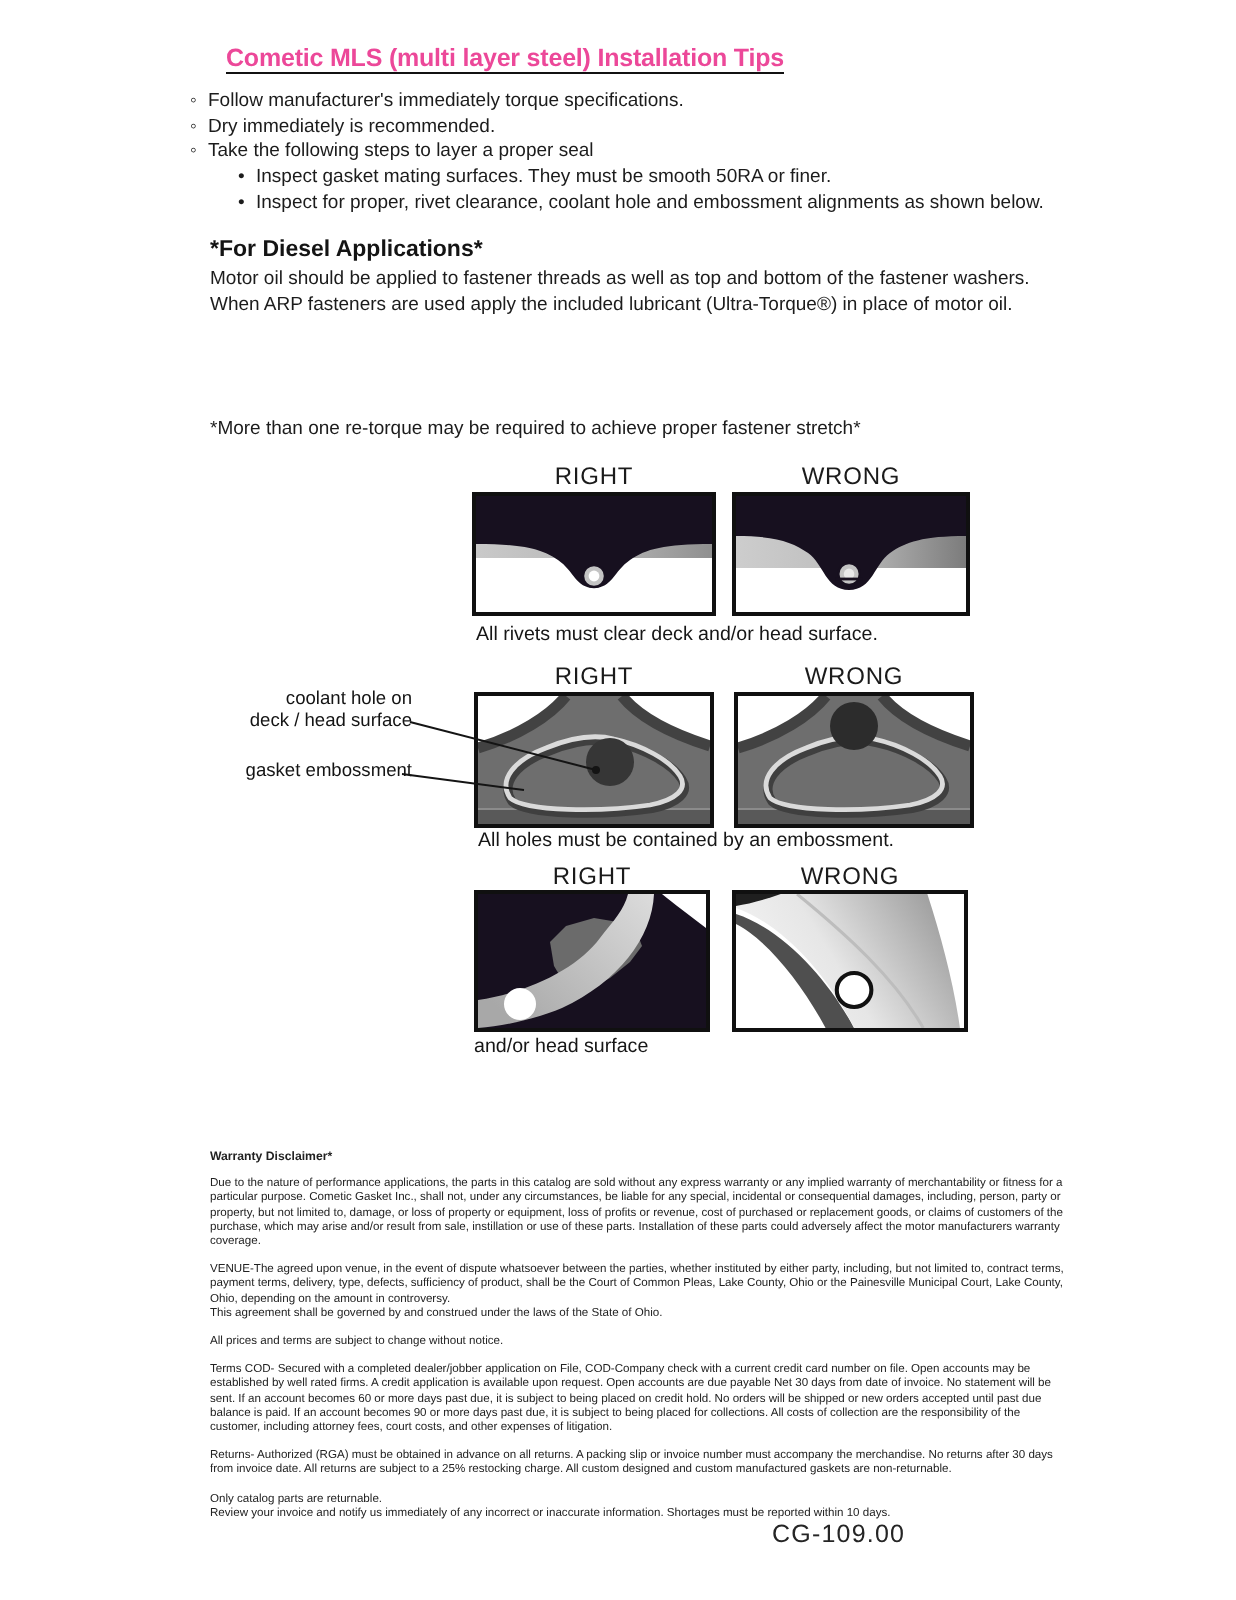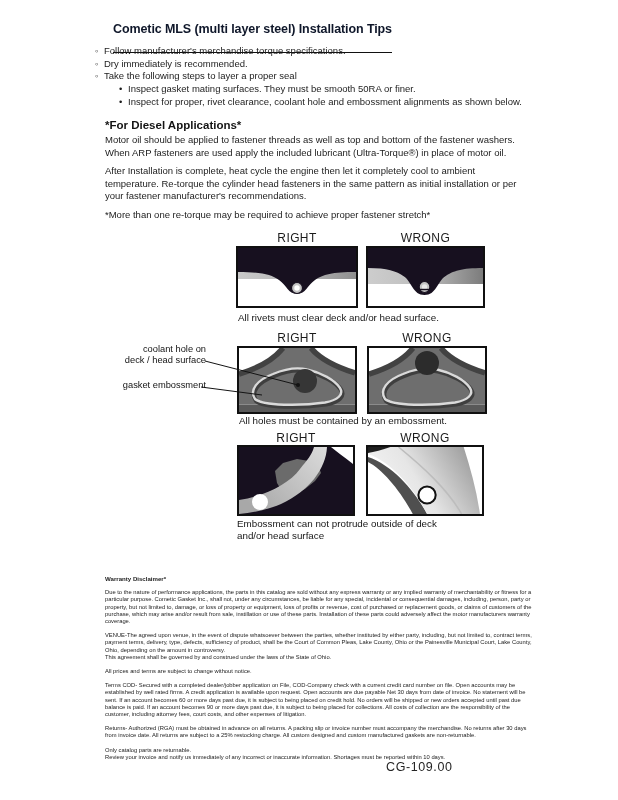--- a/index.html
+++ b/index.html
@@ -4,21 +4,21 @@
 <style>
   html,body { margin:0; padding:0; background:#ffffff; }
   .page {
     position:relative; width:618px; height:800px; background:#ffffff;
     font-family:"Liberation Sans", sans-serif; color:#1a1a1a; overflow:hidden;
   }
   .abs { position:absolute; }
 
   .doc-title {
     left:113px; top:22px; font-size:12.5px; font-weight:bold; letter-spacing:-0.1px;
-    color:#0f172a; border-bottom:1.5px solid #111; padding-bottom:16px; white-space:nowrap;
+    color:#ec4899; border-bottom:1.5px solid #111; padding-bottom:0; white-space:nowrap;
   }
 
   .tips { left:95px; top:45px; width:460px; font-size:9.5px; line-height:12.7px; color:#1c1c1c; }
   .tip-row { display:flex; }
   .tip-row.sub { padding-left:24px; }
   .tip-marker { width:9px; flex:0 0 9px; }
 
   .diesel-heading { left:105px; top:119px; font-size:11.5px; font-weight:bold; color:#141414; white-space:nowrap; }
   .body-para { left:105px; width:422px; font-size:9.5px; line-height:12.6px; color:#1c1c1c; }
   .p1 { top:134px; }
@@ -44,21 +44,21 @@
 </head>
 <body>
 
 <div class="page">
 
   <div class="abs doc-title">Cometic MLS (multi layer steel) Installation Tips</div>
 
   <div class="abs tips">
     <div class="tip-row">
       <span class="tip-marker">◦</span>
-      <span>Follow manufacturer's merchandise torque specifications.</span>
+      <span>Follow manufacturer's immediately torque specifications.</span>
     </div>
     <div class="tip-row">
       <span class="tip-marker">◦</span>
       <span>Dry immediately is recommended.</span>
     </div>
     <div class="tip-row">
       <span class="tip-marker">◦</span>
       <span>Take the following steps to layer a proper seal</span>
     </div>
     <div class="tip-row sub">
@@ -66,21 +66,20 @@
       <span>Inspect gasket mating surfaces.  They must be smooth 50RA or finer.</span>
     </div>
     <div class="tip-row sub">
       <span class="tip-marker">•</span>
       <span>Inspect for proper, rivet clearance, coolant hole and embossment alignments as shown below.</span>
     </div>
   </div>
 
   <div class="abs diesel-heading">*For Diesel Applications*</div>
   <div class="abs body-para p1">Motor oil should be applied to fastener threads as well as top and bottom of the fastener washers. When ARP fasteners are used apply the included lubricant (Ultra-Torque®) in place of motor oil.</div>
-  <div class="abs body-para p2">After Installation is complete, heat cycle the engine then let it completely cool to ambient temperature. Re-torque the cylinder head fasteners in the same pattern as initial installation or per your fastener manufacturer's recommendations.</div>
   <div class="abs body-para p3">*More than one re-torque may be required to achieve proper fastener stretch*</div>
 
   <div class="abs rw-header" style="left:236px; top:231px; width:122px;">RIGHT</div>
   <div class="abs rw-header" style="left:366px; top:231px; width:119px;">WRONG</div>
 
   <div class="figbox" style="left:236px; top:246px; width:122px; height:62px;">
     <svg viewBox="0 0 118 58" preserveAspectRatio="none">
       <defs>
         <linearGradient id="band1" x1="0" y1="0" x2="118" y2="0" gradientUnits="userSpaceOnUse">
           <stop offset="0" stop-color="#c9c9c9"></stop>
@@ -196,21 +195,20 @@
       <rect width="112" height="67" fill="#ffffff"></rect>
       <path d="M0,10 C24,18 46,44 58,67 L44,67 C32,44 14,22 0,15 Z" fill="#4f4f4f"></path>
       <path d="M22,0 L94,0 C101,22 107,45 110,67 L58,67 C46,42 23,15 0,7 L0,6 C8,4 15,2 22,0 Z" fill="url(#r3w)"></path>
       <path d="M30,0 C54,20 78,42 92,67" fill="none" stroke="#bdbdbd" stroke-width="1.5"></path>
       <path d="M0,0 L22,0 C14,3 6,5 0,6 Z" fill="#1f1f1f"></path>
       <circle cx="58" cy="48" r="8.5" fill="#ffffff" stroke="#111111" stroke-width="2"></circle>
     </svg>
   </div>
 
   <div class="abs fig-caption" style="left:237px; top:518px;">
-    <span style="display:block">Embossment can not protrude outside of deck</span>
     <span style="display:block">and/or head surface</span>
   </div>
 
   <div class="abs warranty">
     <p class="warranty-heading">Warranty Disclaimer*</p>
     <p>Due to the nature of performance applications, the parts in this catalog are sold without any express warranty or any implied warranty of merchantability or fitness for a particular purpose.  Cometic Gasket Inc., shall not, under any circumstances, be liable for any special, incidental or consequential damages, including, person, party or property, but not limited to, damage, or loss of property or equipment, loss of profits or revenue, cost of purchased or replacement goods, or claims of customers of the purchase, which may arise and/or result from sale, instillation or use of these parts.  Installation of these parts could adversely affect the motor manufacturers warranty coverage.</p>
     <p class="no-gap">VENUE-The agreed upon venue, in the event of dispute whatsoever between the parties, whether instituted by either party, including, but not limited to, contract terms, payment terms, delivery, type, defects, sufficiency of product, shall be the Court of Common Pleas, Lake County, Ohio or the Painesville Municipal Court, Lake County, Ohio, depending on the amount in controversy.</p>
     <p>This agreement shall be governed by and construed under the laws of the State of Ohio.</p>
     <p>All prices and terms are subject to change without notice.</p>
     <p>Terms COD- Secured with a completed dealer/jobber application on File, COD-Company check with a current credit card number on file.  Open accounts may be established by well rated firms.  A credit application is available upon request.  Open accounts are due payable Net 30 days from date of invoice.  No statement will be sent.  If an account becomes 60 or more days past due, it is subject to being placed on credit hold.  No orders will be shipped or new orders accepted until past due balance is paid.  If an account becomes 90 or more days past due, it is subject to being placed for collections.  All costs of collection are the responsibility of the customer, including attorney fees, court costs, and other expenses of litigation.</p>

